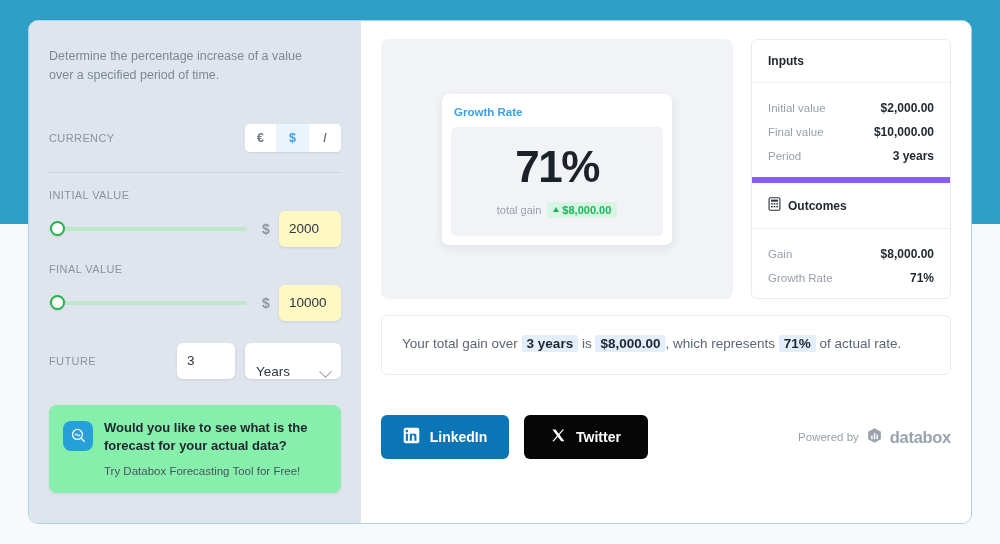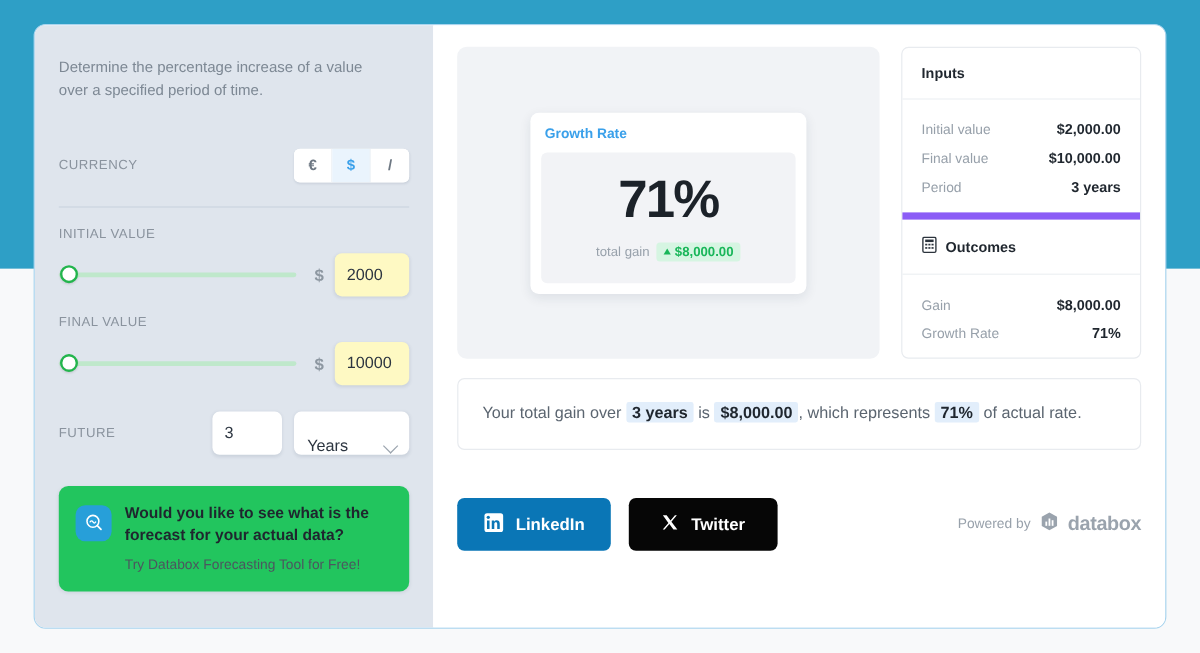--- a/index.html
+++ b/index.html
@@ -200,21 +200,21 @@
   .chev {
     width: 9px; height: 9px;
     border-right: 1.6px solid #9aa3ad;
     border-bottom: 1.6px solid #9aa3ad;
     transform: rotate(45deg) translate(-2px,-2px);
   }
 
   
   #promo-card {
     margin-top: 26px;
-    background: #22c55e;
+    background: #86efac;
     border-radius: 8px;
     padding: 14px 14px 16px 14px;
     box-shadow: 0 1px 3px rgba(20,40,70,0.08);
     display: flex;
     gap: 11px;
   }
   #promo-icon {
     flex: 0 0 30px;
     width: 30px; height: 30px;
     background: #279fd9;

